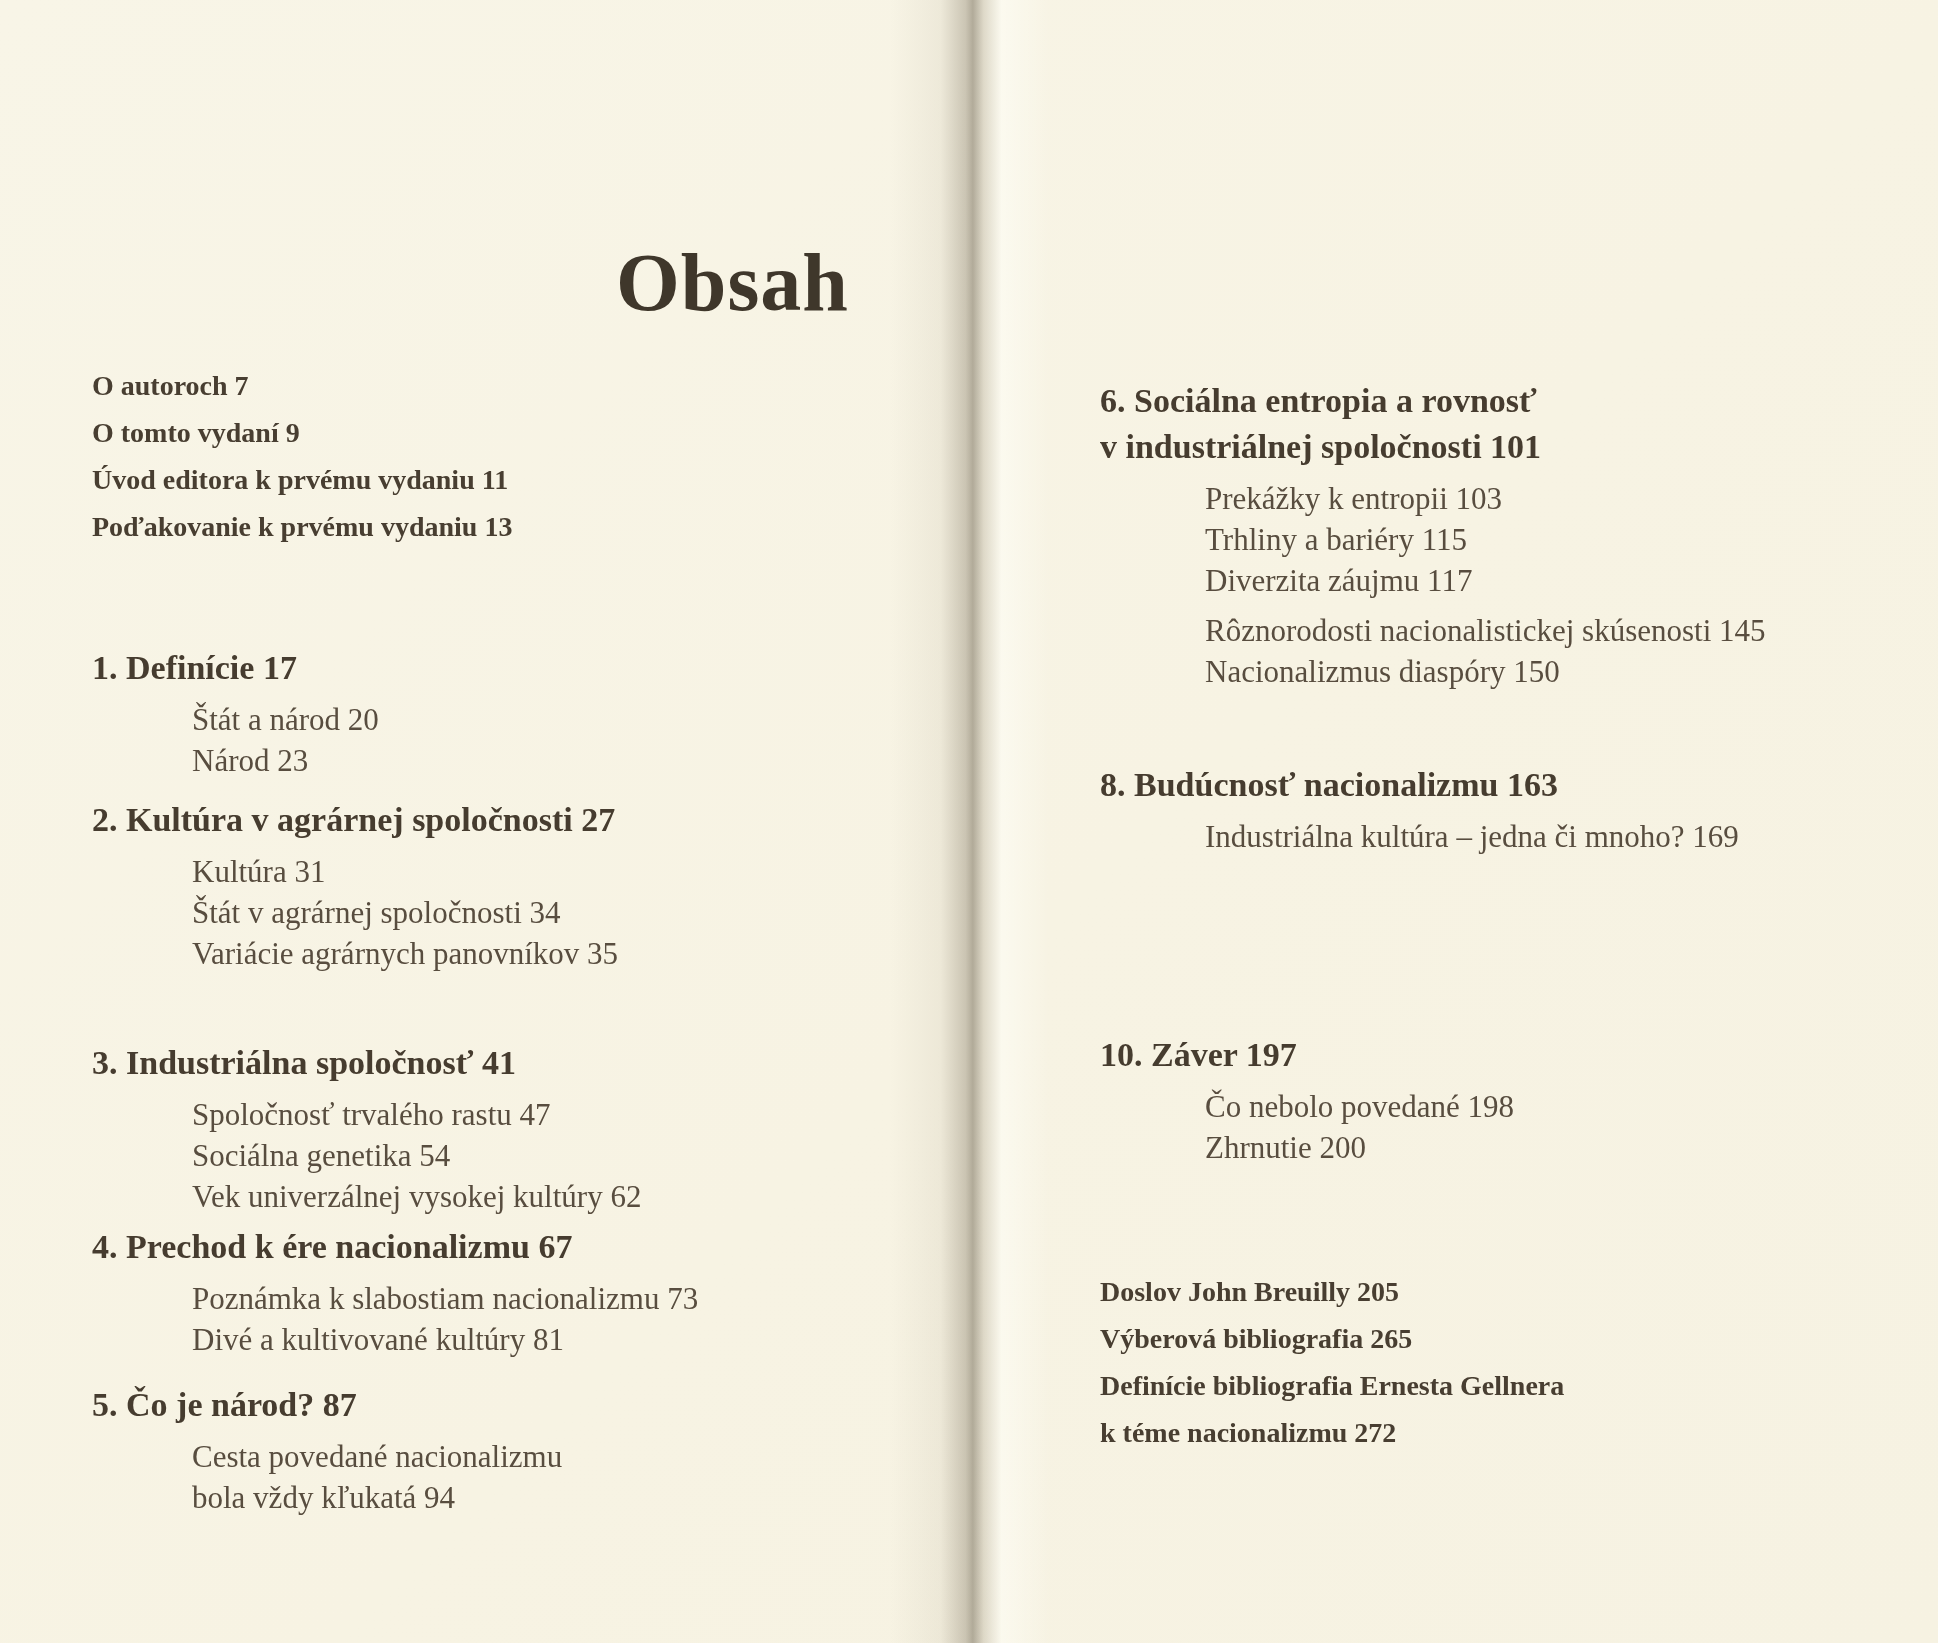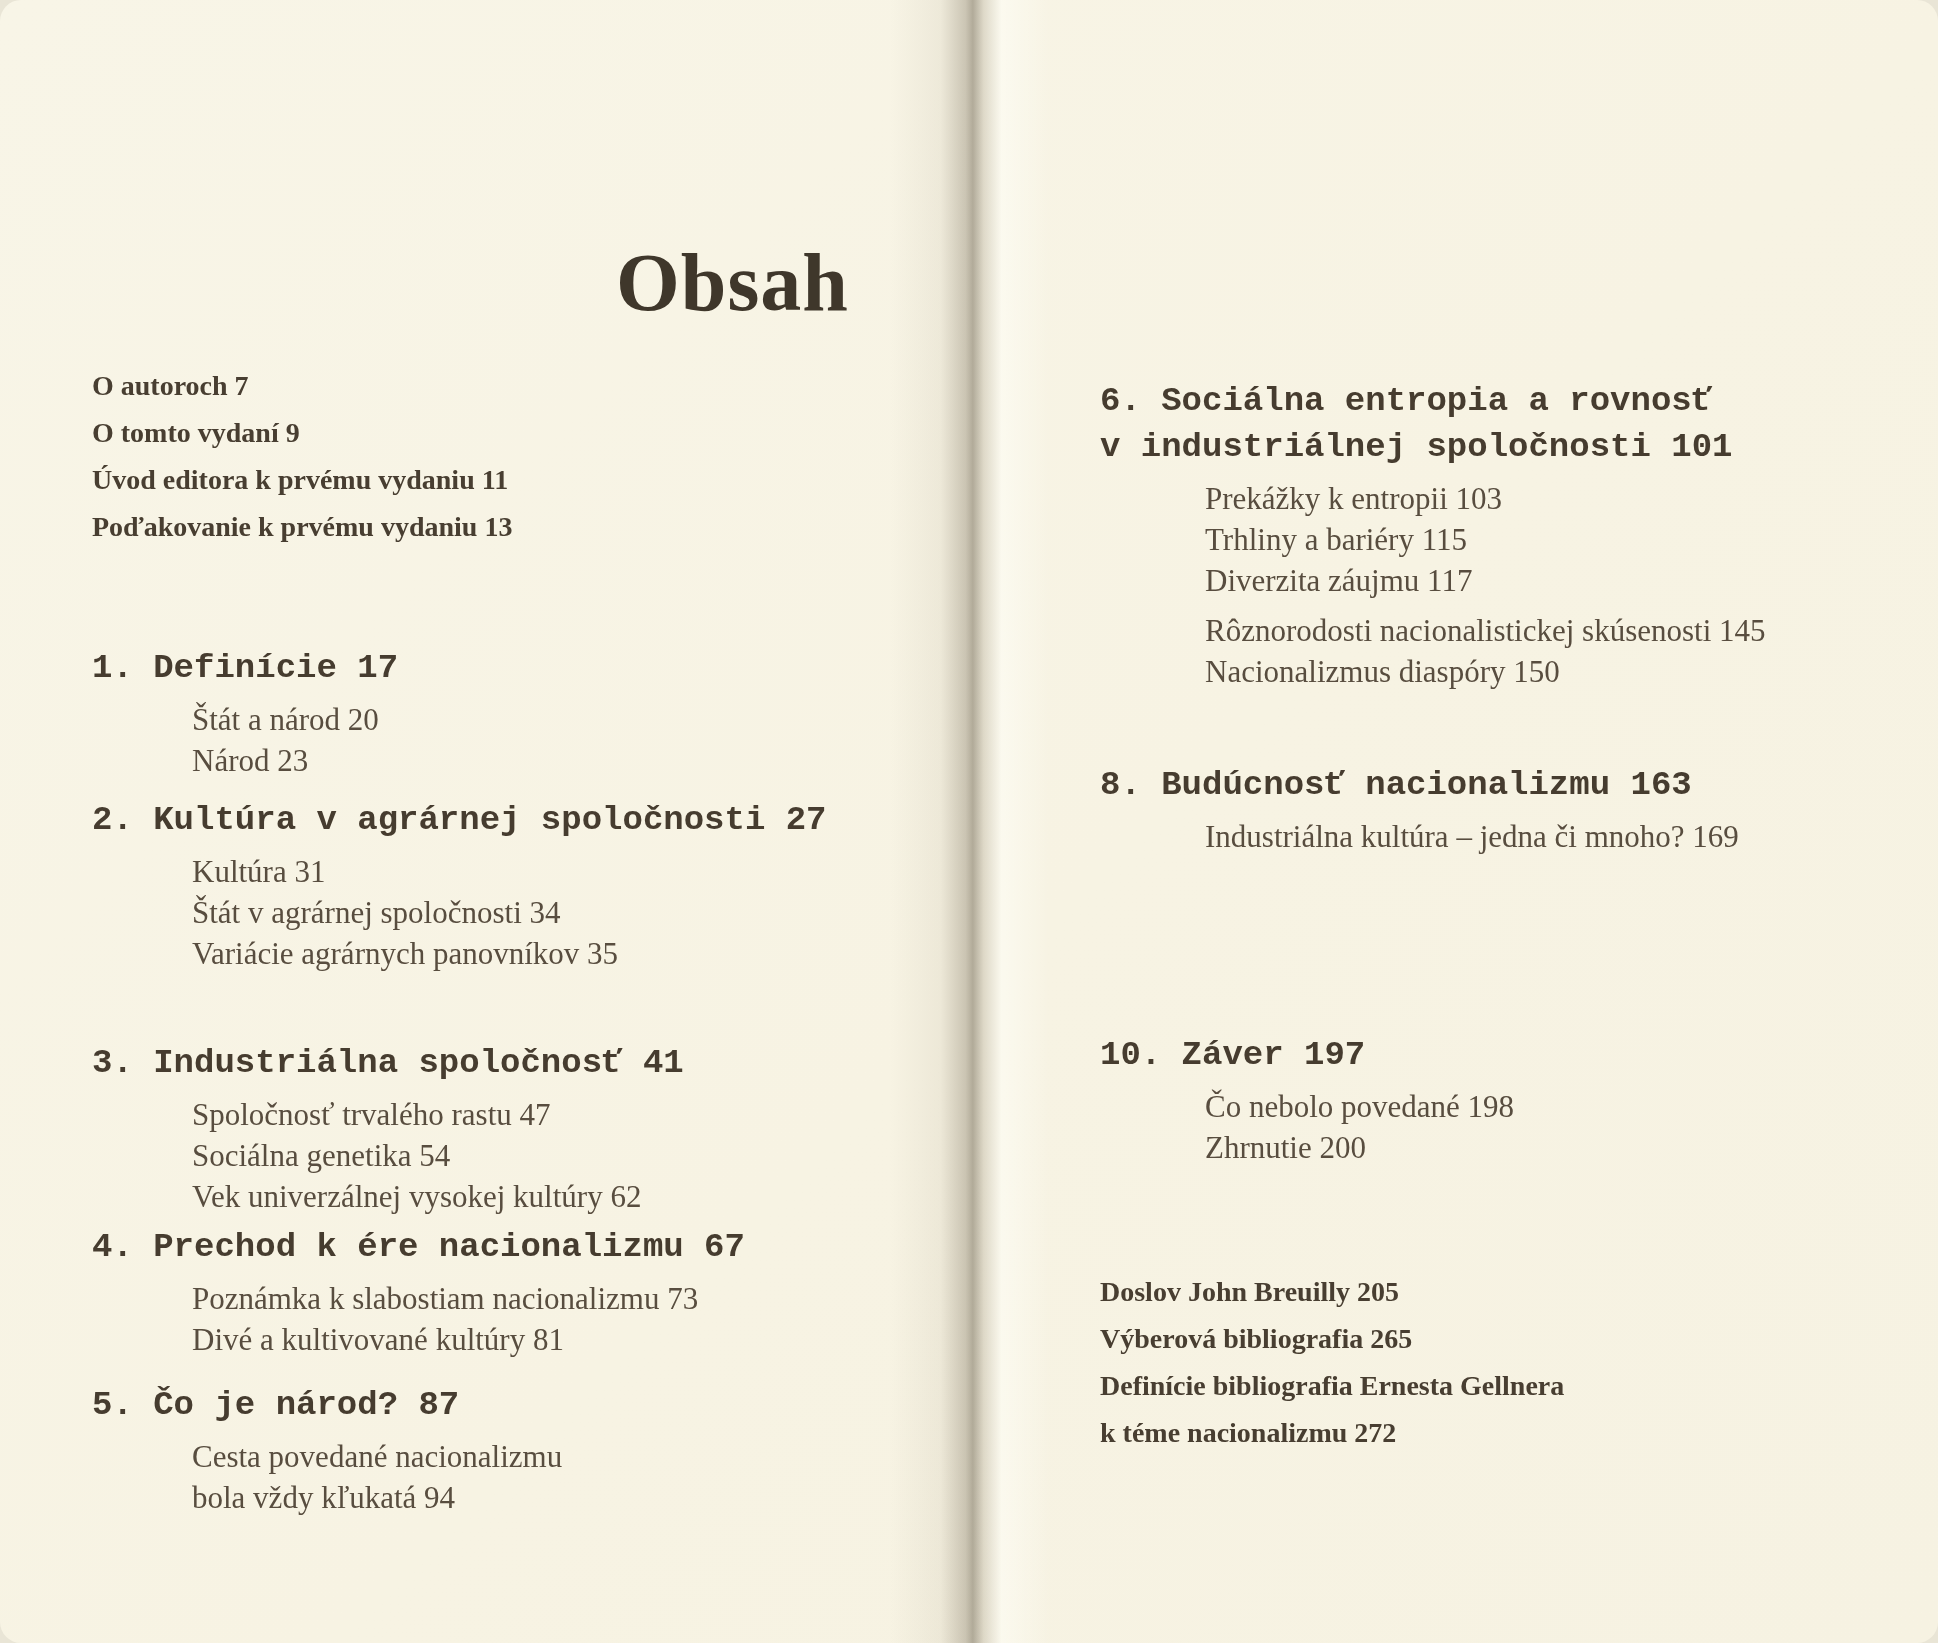--- a/index.html
+++ b/index.html
@@ -8,21 +8,20 @@
     background: #e9e5d6;
   }
   .book {
     position: relative;
     width: 1938px;
     height: 1643px;
     background: linear-gradient(135deg, #f8f5e7 0%, #f7f3e3 55%, #f6f2e2 100%);
     overflow: hidden;
     font-family: "Liberation Serif", "DejaVu Serif", serif;
     color: #51463a;
-    border-radius: 21px;
   }
   
   .gutter {
     position: absolute;
     left: 890px;
     top: 0;
     width: 180px;
     height: 100%;
     background: linear-gradient(to right,
       rgba(120,105,80,0)    0%,
@@ -59,21 +58,20 @@
     color: #483e31;
     white-space: nowrap;
   }
   .sec-heading {
     font-weight: 700;
     font-size: 34px;
     line-height: 46px;
     color: #463c2f;
     margin: 0 0 8px 0;
     white-space: nowrap;
-    font-family: Liberation Mono, monospace;
   }
   .sec-item {
     font-size: 31px;
     line-height: 41px;
     color: #584d3f;
     padding-left: 100px;
     white-space: nowrap;
   }
   .col-right .sec-item { padding-left: 105px; }
 </style>

